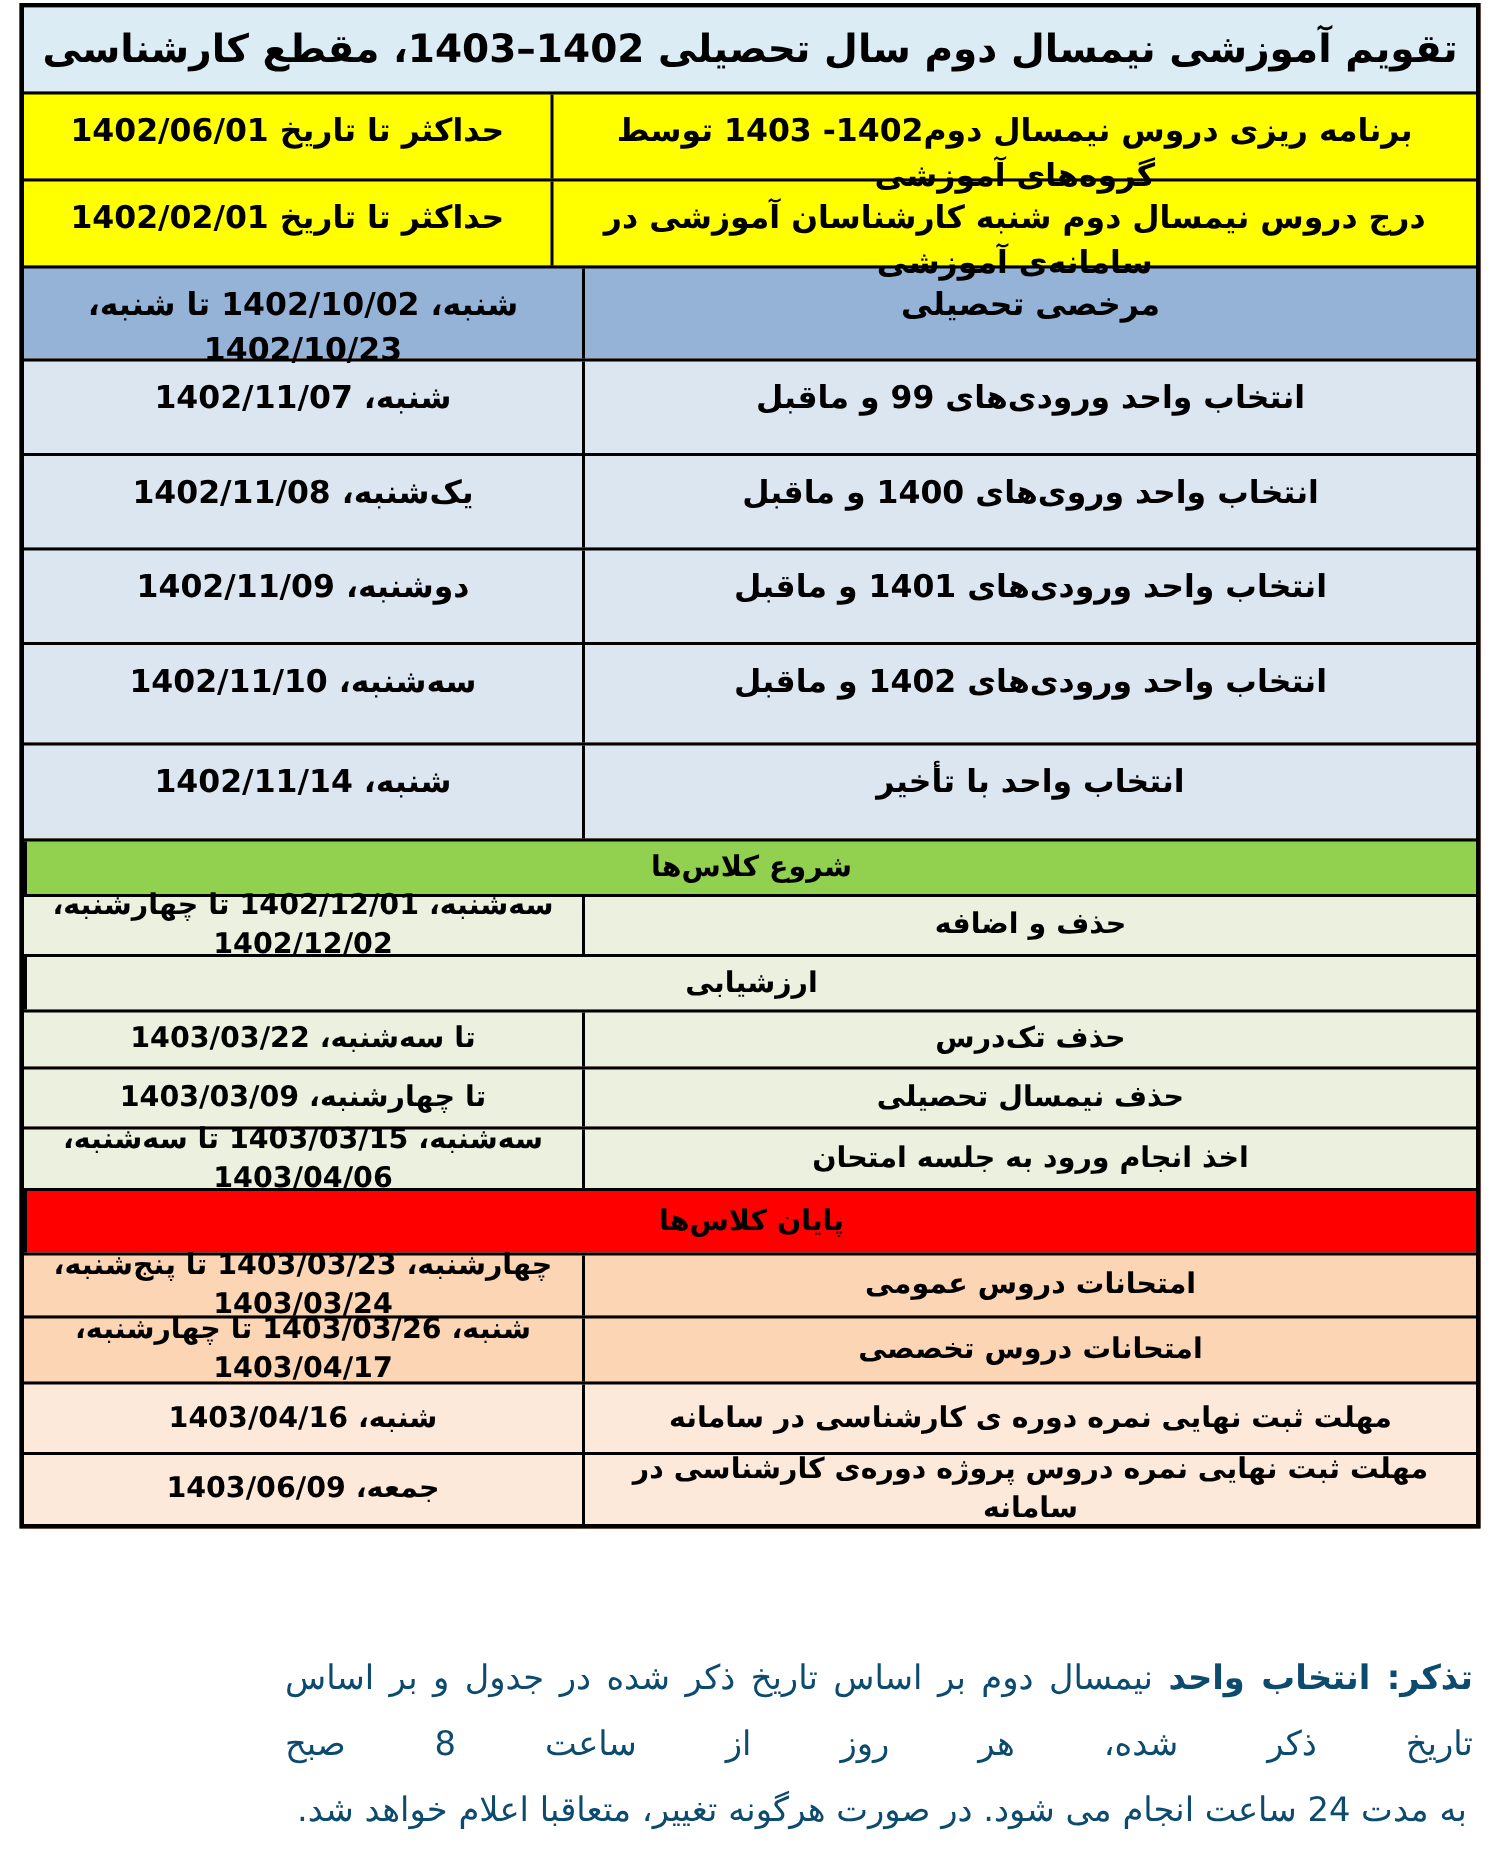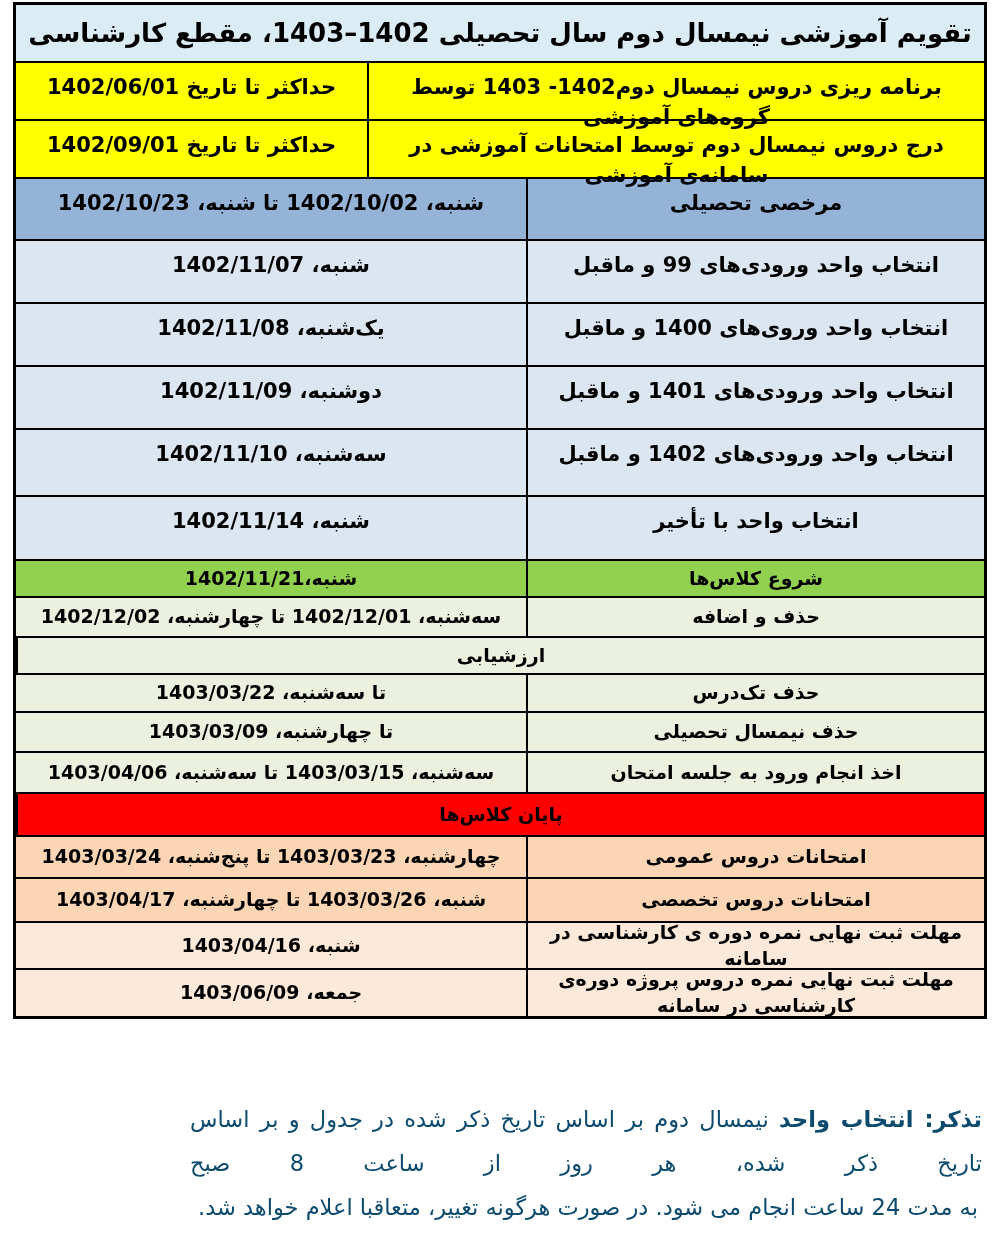--- a/index.html
+++ b/index.html
@@ -13,21 +13,21 @@
     border:3px solid #000; background:#c2410c;
   }
   .row { display:flex; flex-direction:row; border-top:2px solid #000; }
   .row:first-child { border-top:none; }
   .cell { display:flex; }
   .cell-label {
     flex:1; border-left:2px solid #000;
     justify-content:center; text-align:center;
   }
   .cell-value { justify-content:center; text-align:center; }
-  .w-std .cell-value { width:510px; }
+  .w-std .cell-value { width:372px; }
   .w-yellow .cell-value { width:351px; }
 
   
   .tall .cell { align-items:flex-start; padding-top:9px; }
   .short .cell { align-items:center; }
 
   .fs-big { font-size:21px; font-weight:bold; line-height:1.45; }
   .fs-small { font-size:19px; font-weight:bold; line-height:1.35; }
 
   .r-title {
@@ -67,22 +67,22 @@
     <div class="row r-title">
       <span>تقویم آموزشی  نیمسال دوم سال تحصیلی ⁦1403–1402⁩، مقطع کارشناسی</span>
     </div>
 
     <div class="row r-yellow tall w-yellow h58">
       <div class="cell cell-label fs-big">برنامه ریزی دروس نیمسال دوم⁦1403 -1402⁩ توسط گروه‌های آموزشی</div>
       <div class="cell cell-value fs-big">حداکثر تا تاریخ 1402/06/01</div>
     </div>
 
     <div class="row r-yellow tall w-yellow h58">
-      <div class="cell cell-label fs-big">درج دروس نیمسال دوم توسط امتحانات آموزشی در سامانه‌ی آموزشی</div>
-      <div class="cell cell-value fs-big">حداکثر تا تاریخ 1402/09/01</div>
+      <div class="cell cell-label fs-big">درج دروس نیمسال دوم شنبه کارشناسان آموزشی در سامانه‌ی آموزشی</div>
+      <div class="cell cell-value fs-big">حداکثر تا تاریخ 1402/02/01</div>
     </div>
 
     <div class="row r-blue tall w-std h62">
       <div class="cell cell-label fs-big">مرخصی تحصیلی</div>
       <div class="cell cell-value fs-big">شنبه، 1402/10/02 تا شنبه، 1402/10/23</div>
     </div>
 
     <div class="row r-lb tall w-std h63">
       <div class="cell cell-label fs-big">انتخاب واحد ورودی‌های  99 و ماقبل</div>
       <div class="cell cell-value fs-big">شنبه، 1402/11/07</div>
@@ -103,21 +103,20 @@
       <div class="cell cell-value fs-big">سه‌شنبه، 1402/11/10</div>
     </div>
 
     <div class="row r-lb tall w-std h64">
       <div class="cell cell-label fs-big">انتخاب واحد با تأخیر</div>
       <div class="cell cell-value fs-big">شنبه، 1402/11/14</div>
     </div>
 
     <div class="row r-green short w-std h37">
       <div class="cell cell-label fs-small">شروع کلاس‌ها</div>
-      <div class="cell cell-value fs-small">شنبه،1402/11/21</div>
     </div>
 
     <div class="row r-lg short w-std h40">
       <div class="cell cell-label fs-small">حذف و اضافه</div>
       <div class="cell cell-value fs-small">سه‌شنبه، 1402/12/01 تا چهارشنبه، 1402/12/02</div>
     </div>
 
     <div class="row r-lg short w-std h37">
       <div class="cell cell-label fs-small">ارزشیابی</div>
     </div>

